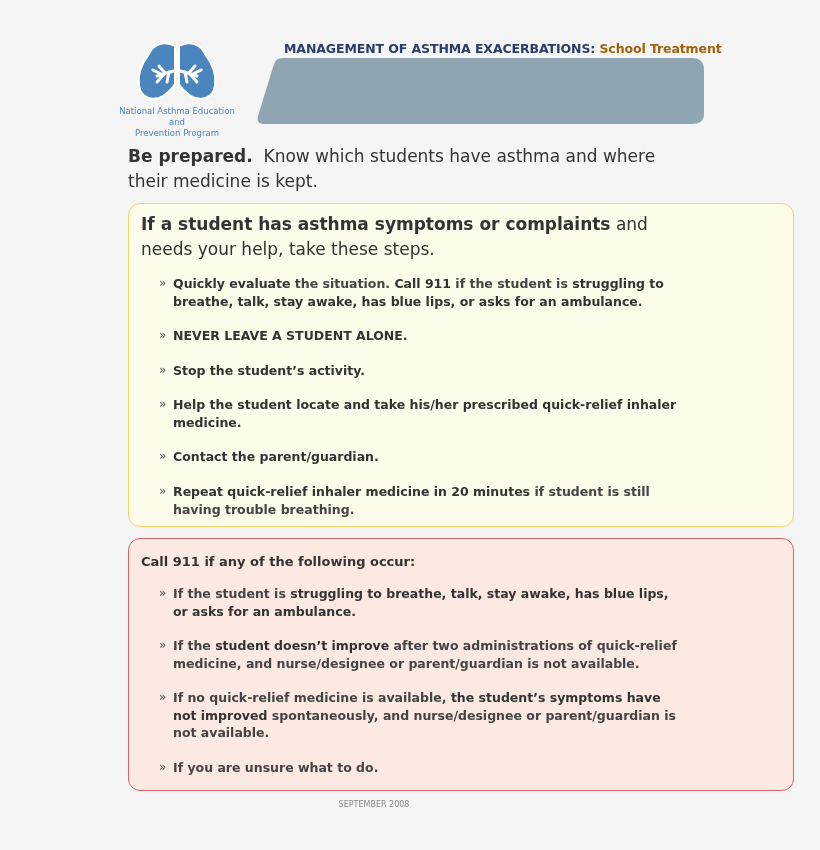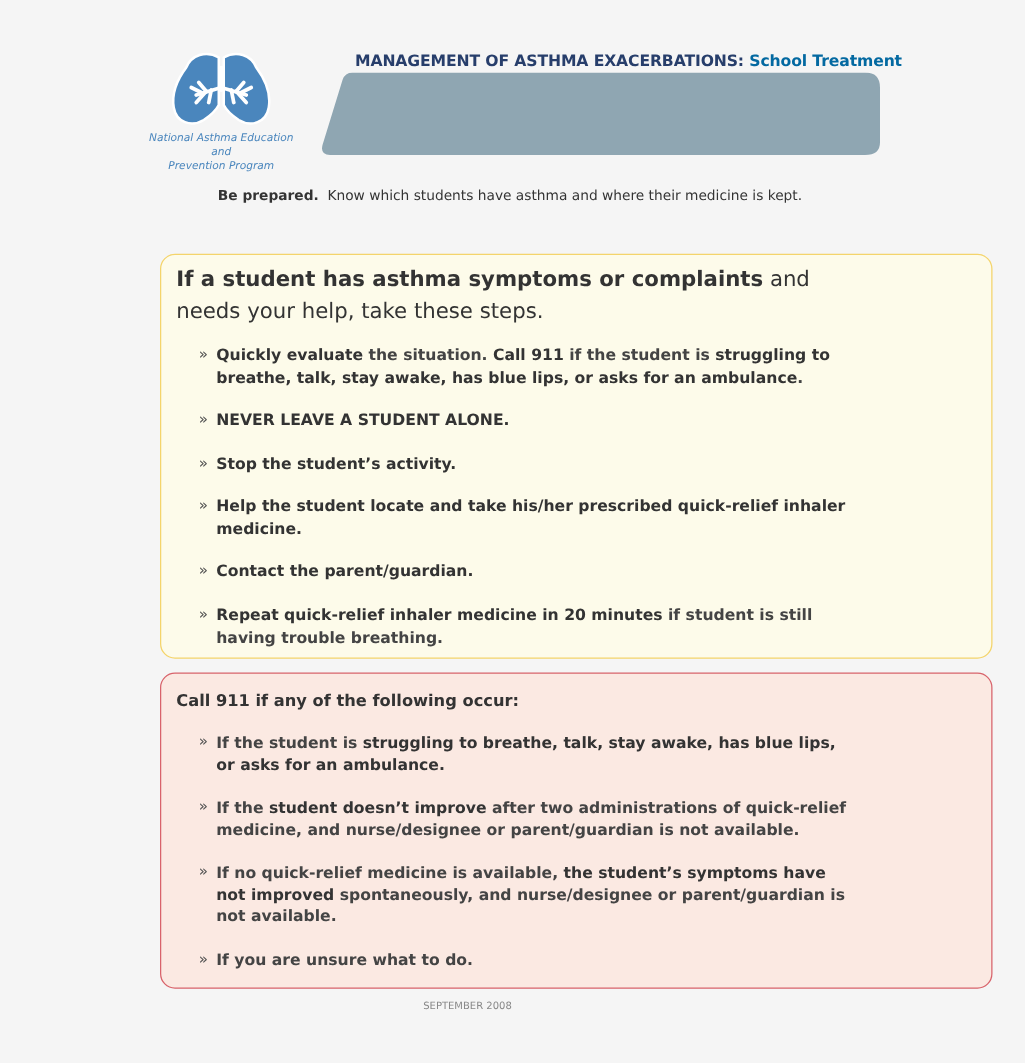--- a/index.html
+++ b/index.html
@@ -3,37 +3,37 @@
 <meta charset="utf-8">
 <style>
   html, body { margin: 0; padding: 0; }
   body {
     width: 820px; height: 850px; background: #f5f5f5; position: relative;
     font-family: "DejaVu Sans", "Liberation Sans", sans-serif; color: #333;
     overflow: hidden;
   }
   .logo { position: absolute; left: 112px; top: 40px; width: 130px; text-align: center; }
   .logo svg { display: block; margin: 0 auto; }
-  .logo-text { font-size: 8.5px; color: #4a86bd; line-height: 11px; margin-top: 2px; font-style: italic; }
+  .logo-text { font-size: 8.5px; color: #4a86bd; line-height: 11px; margin-top: 2px; }
   .kicker {
     position: absolute; left: 284px; top: 41px; font-size: 12.5px; color: #273e6b;
     font-weight: bold; white-space: nowrap; letter-spacing: -0.1px;
   }
   .kicker .sub { font-weight: bold; }
   .banner {
     position: absolute; left: 256px; top: 58px; width: 448px; height: 66px;
   }
   .banner svg { position: absolute; left: 0; top: 0; }
   .banner-text {
     position: absolute; left: 27px; top: 6px; width: 420px; color: #fff;
     font-size: 18.5px; line-height: 26px; letter-spacing: -0.2px;
   }
   .prep {
-    position: absolute; left: 128px; top: 144px; width: 560px; font-size: 11px;
-    line-height: 25px; color: #333; text-align: center;
+    position: absolute; left: 128px; top: 144px; width: 560px; font-size: 17px;
+    line-height: 25px; color: #333;
   }
   .prep b { color: #333; }
   .box {
     position: absolute; left: 128px; width: 666px; border-radius: 12px; box-sizing: border-box;
   }
   .box-yellow { top: 203px; height: 324px; background: #fdfbea; border: 1.5px solid #f4d46b; }
   .box-red { top: 538px; height: 253px; background: #fbe9e2; border: 1.5px solid #d8636b; }
   .box-head { position: absolute; left: 12px; top: 8px; width: 540px; font-size: 17px; line-height: 25px; color: #333; }
   .box-red .box-head { top: 10px; font-size: 13px; font-weight: bold; }
   .list { position: absolute; left: 30px; width: 520px; }
@@ -65,21 +65,21 @@
     </g>
   </svg>
   <div class="logo-text">
     <div>National Asthma Education and</div>
     <div>Prevention Program</div>
   </div>
 </div>
 
 <div class="kicker">
   <span>MANAGEMENT OF ASTHMA EXACERBATIONS:</span>
-  <span class="sub" style="color:#0369a1">School Treatment</span>
+  <span class="sub" style="color:#a16207">School Treatment</span>
 </div>
 
 <div class="banner">
   <svg width="448" height="66" viewBox="0 0 448 66">
     <path d="M22 0 L436 0 Q448 0 448 12 L448 56 Q448 66 436 66 L8 66 Q0 66 2 58 L18 6 Q20 0 26 0 Z" fill="#8fa6b2"></path>
   </svg>
   <div class="banner-text">
   </div>
 </div>
 

